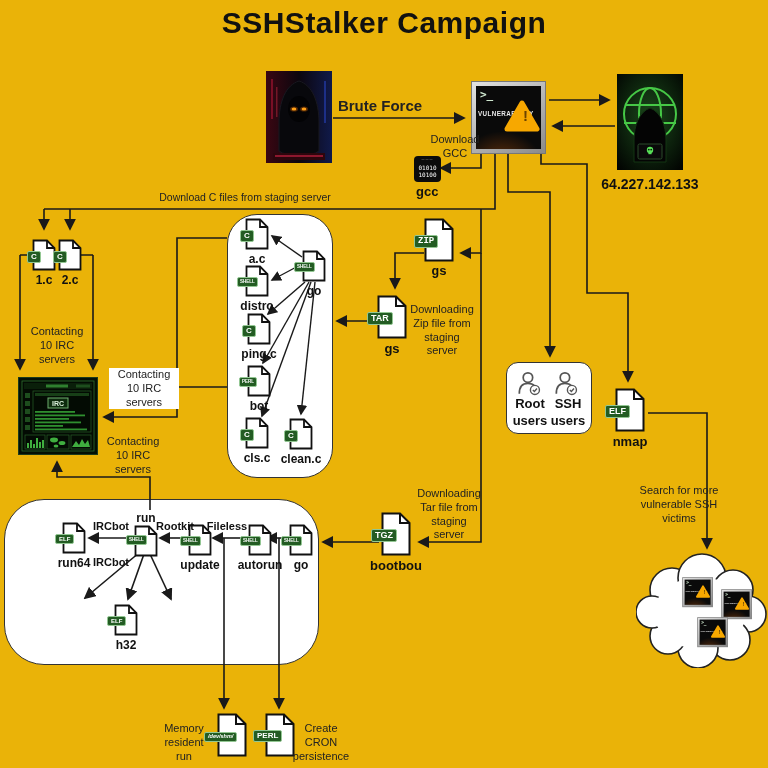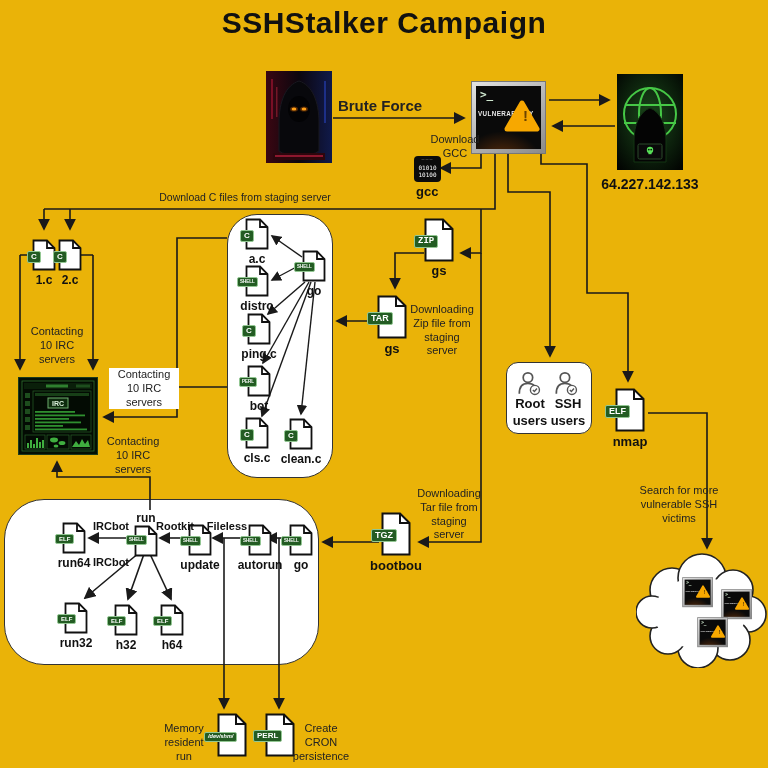--- a/index.html
+++ b/index.html
@@ -457,43 +457,27 @@
     <div class="fname">autorun</div>
   </div>
   <div class="ficon sm" style="left:271px;top:524px;">
     <svg class="pg" width="24" height="32" viewBox="0 0 24 32">
         <path d="M1.5 1.5 H15 L22.5 9 V30.5 H1.5 Z" fill="#fff" stroke="#111" stroke-width="1.8"></path>
         <path d="M15 1.5 V9 H22.5" fill="none" stroke="#111" stroke-width="1.8"></path>
       </svg>
     <div class="badge tiny">SHELL</div>
     <div class="fname">go</div>
   </div>
-  <div class="ficon sm" style="left:46px;top:602px;">
-    <svg class="pg" width="24" height="32" viewBox="0 0 24 32">
-        <path d="M1.5 1.5 H15 L22.5 9 V30.5 H1.5 Z" fill="#fff" stroke="#111" stroke-width="1.8"></path>
-        <path d="M15 1.5 V9 H22.5" fill="none" stroke="#111" stroke-width="1.8"></path>
-      </svg>
-    <div class="badge elf">ELF</div>
-    <div class="fname">run32</div>
-  </div>
   <div class="ficon sm" style="left:96px;top:604px;">
     <svg class="pg" width="24" height="32" viewBox="0 0 24 32">
         <path d="M1.5 1.5 H15 L22.5 9 V30.5 H1.5 Z" fill="#fff" stroke="#111" stroke-width="1.8"></path>
         <path d="M15 1.5 V9 H22.5" fill="none" stroke="#111" stroke-width="1.8"></path>
       </svg>
     <div class="badge elf">ELF</div>
     <div class="fname">h32</div>
-  </div>
-  <div class="ficon sm" style="left:142px;top:604px;">
-    <svg class="pg" width="24" height="32" viewBox="0 0 24 32">
-        <path d="M1.5 1.5 H15 L22.5 9 V30.5 H1.5 Z" fill="#fff" stroke="#111" stroke-width="1.8"></path>
-        <path d="M15 1.5 V9 H22.5" fill="none" stroke="#111" stroke-width="1.8"></path>
-      </svg>
-    <div class="badge elf">ELF</div>
-    <div class="fname">h64</div>
   </div>
   <div class="edge-label" style="left:84px;top:520px;">IRCbot</div>
   <div class="edge-label" style="left:148px;top:520px;">Rootkit</div>
   <div class="edge-label" style="left:200px;top:520px;">Fileless</div>
   <div class="edge-label" style="left:84px;top:556px;">IRCbot</div>
 
   <div class="ficon lg" style="left:202px;top:713px;">
     <svg class="pg" width="30" height="44" viewBox="0 0 30 44">
         <path d="M1.5 1.5 H19 L28.5 11 V42.5 H1.5 Z" fill="#fff" stroke="#111" stroke-width="2"></path>
         <path d="M19 1.5 V11 H28.5" fill="none" stroke="#111" stroke-width="2"></path>

